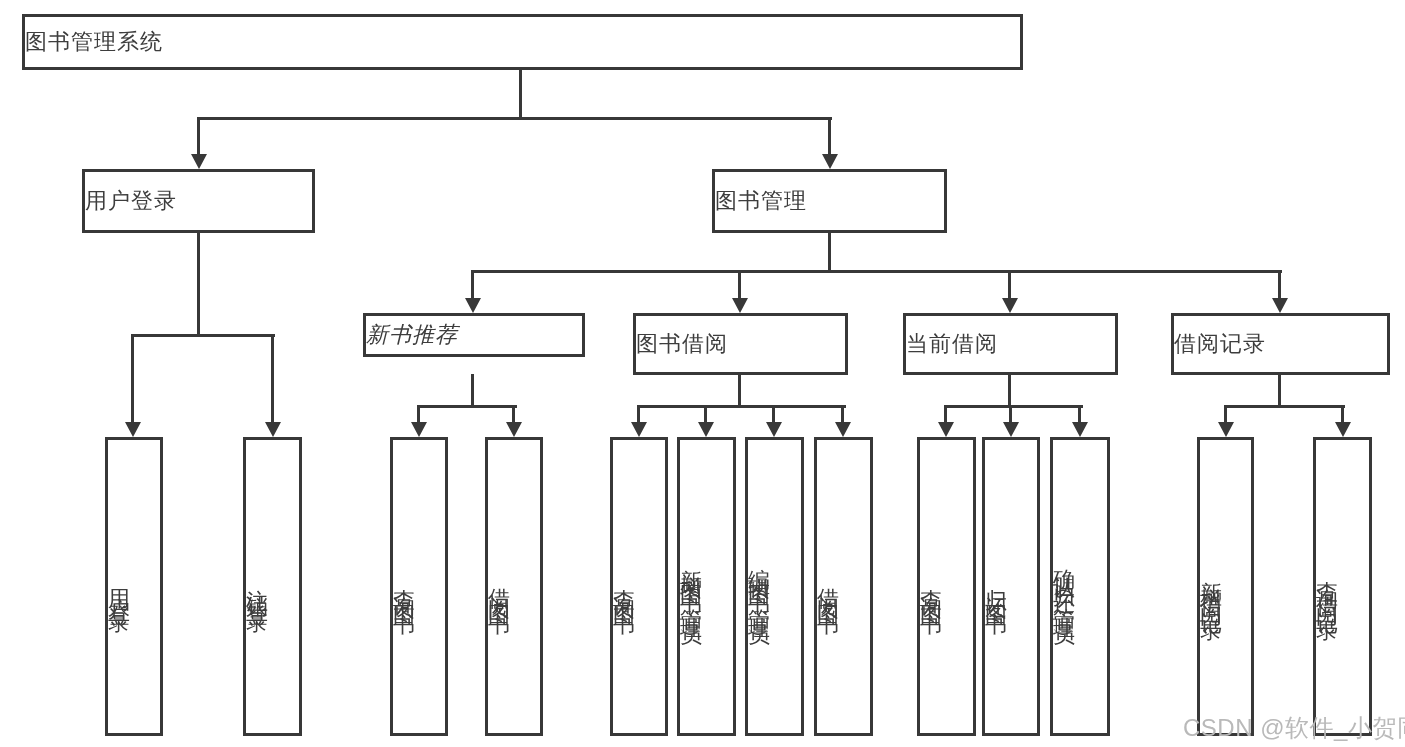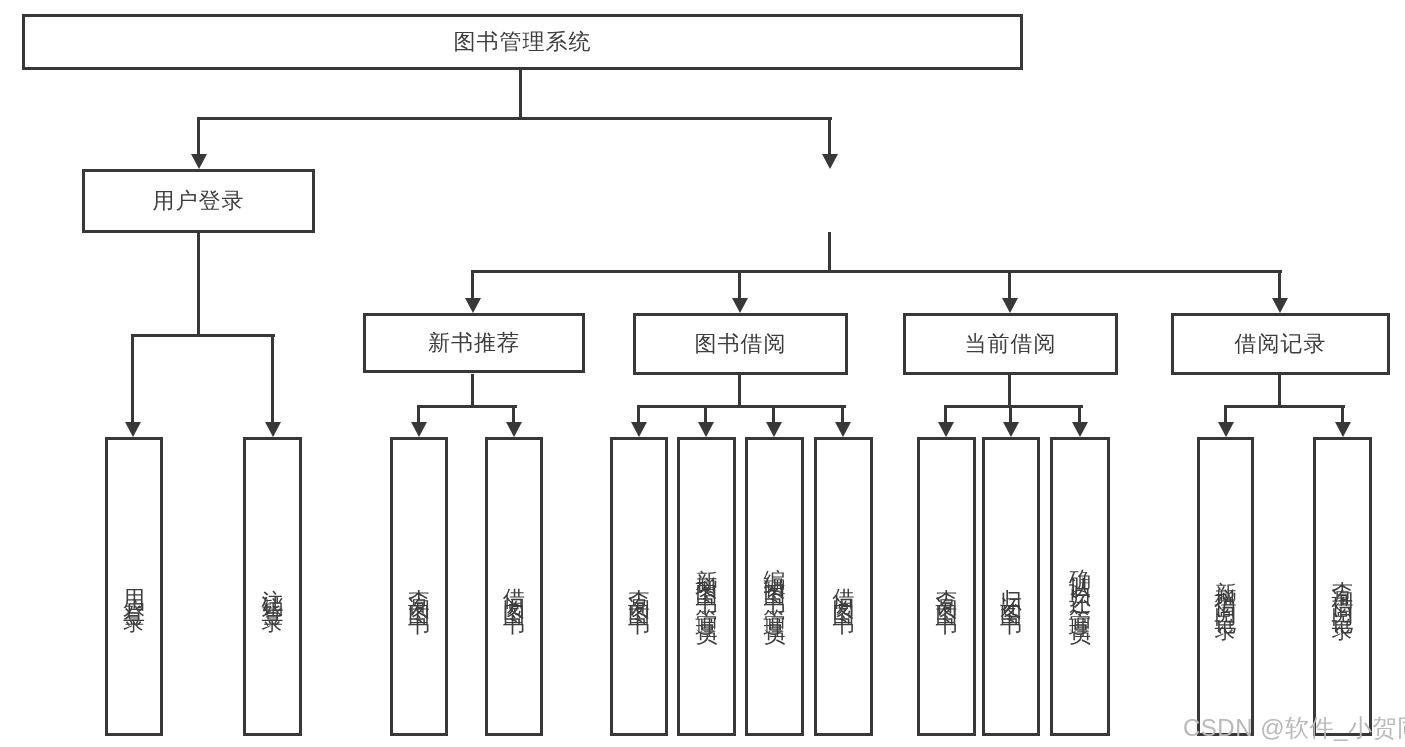--- a/index.html
+++ b/index.html
@@ -10,21 +10,21 @@
   }
   html,body{margin:0;padding:0;background:var(--background);}
   body{font-family:"Liberation Sans","DejaVu Sans",sans-serif;}
   #canvas{
     position:relative;width:1405px;height:747px;background:var(--background);
     overflow:hidden;
   }
   .box{
     position:absolute;box-sizing:border-box;background:#fff;
     border:3px solid var(--stroke);
-    display:flex;align-items:center;justify-content:center;
+    display:flex;align-items:center;justify-content:flex-start;
     color:var(--text);
   }
   .hlabel{font-size:22px;letter-spacing:1px;white-space:nowrap;}
   .vbox{top:437px;height:299px;}
   .vlabel{
     writing-mode:vertical-rl;text-orientation:mixed;
     font-size:22px;letter-spacing:8px;line-height:1;white-space:nowrap;
   }
   .ln{position:absolute;background:var(--stroke);}
   .vln{width:3px;}
@@ -52,40 +52,43 @@
   <div class="ln vln" style="left:519px;top:68px;height:52px;"></div>
   <div class="ln hln" style="left:197px;top:117px;width:635px;"></div>
   <div class="ln vln" style="left:197px;top:117px;height:40px;"></div>
   <div class="arw" style="left:191px;top:154px;"></div>
   <div class="ln vln" style="left:828px;top:117px;height:40px;"></div>
   <div class="arw" style="left:822px;top:154px;"></div>
 
   <div class="box" style="left:82px;top:169px;width:233px;height:64px;">
     <span class="hlabel">用户登录</span>
   </div>
+  <div class="box" style="left:712px;top:169px;width:235px;height:64px;">
+    <span class="hlabel">图书管理</span>
+  </div>
 
   <div class="ln vln" style="left:197px;top:232px;height:105px;"></div>
   <div class="ln hln" style="left:132px;top:334px;width:143px;"></div>
   <div class="ln vln" style="left:131px;top:334px;height:90px;"></div>
   <div class="arw" style="left:125px;top:422px;"></div>
   <div class="ln vln" style="left:271px;top:334px;height:90px;"></div>
   <div class="arw" style="left:265px;top:422px;"></div>
 
   <div class="ln vln" style="left:828px;top:232px;height:41px;"></div>
   <div class="ln hln" style="left:472px;top:270px;width:810px;"></div>
   <div class="ln vln" style="left:471px;top:270px;height:30px;"></div>
   <div class="arw" style="left:465px;top:298px;"></div>
   <div class="ln vln" style="left:738px;top:270px;height:30px;"></div>
   <div class="arw" style="left:732px;top:298px;"></div>
   <div class="ln vln" style="left:1008px;top:270px;height:30px;"></div>
   <div class="arw" style="left:1002px;top:298px;"></div>
   <div class="ln vln" style="left:1278px;top:270px;height:30px;"></div>
   <div class="arw" style="left:1272px;top:298px;"></div>
 
-  <div class="box" style="left:363px;top:313px;width:222px;height:60px;">
+  <div class="box" style="left:363px;top:313px;width:222px;height:44px;font-style:italic;">
     <span class="hlabel">新书推荐</span>
   </div>
   <div class="box" style="left:903px;top:313px;width:215px;height:62px;">
     <span class="hlabel">当前借阅</span>
   </div>
   <div class="box" style="left:633px;top:313px;width:215px;height:62px;">
     <span class="hlabel">图书借阅</span>
   </div>
   <div class="box" style="left:1171px;top:313px;width:219px;height:62px;">
     <span class="hlabel">借阅记录</span>

